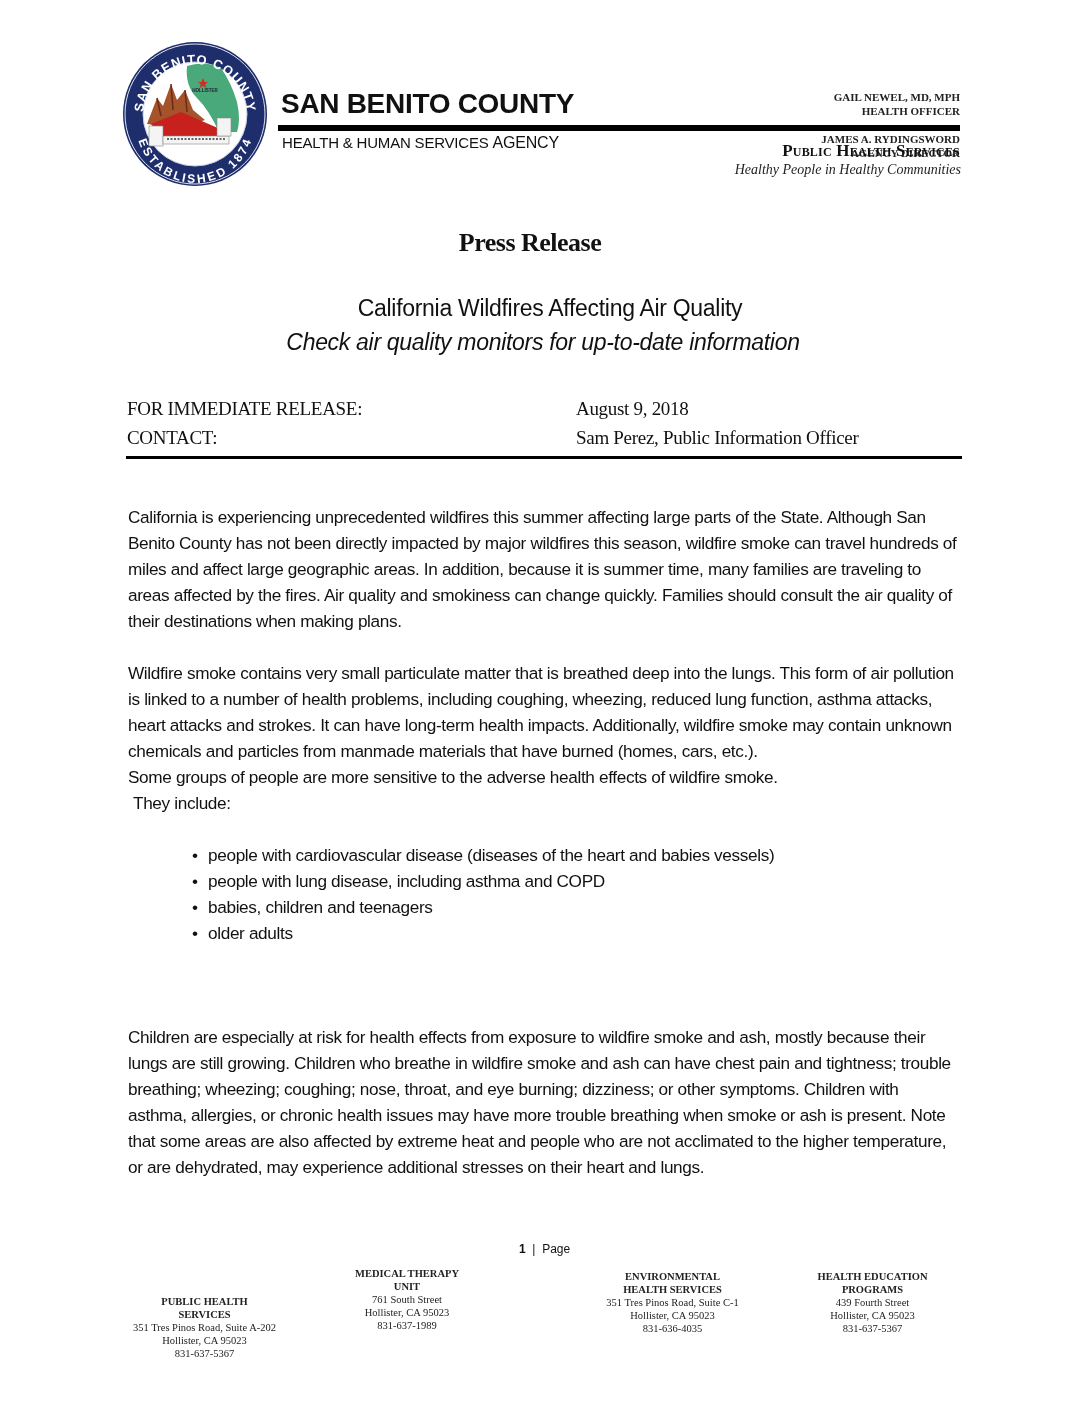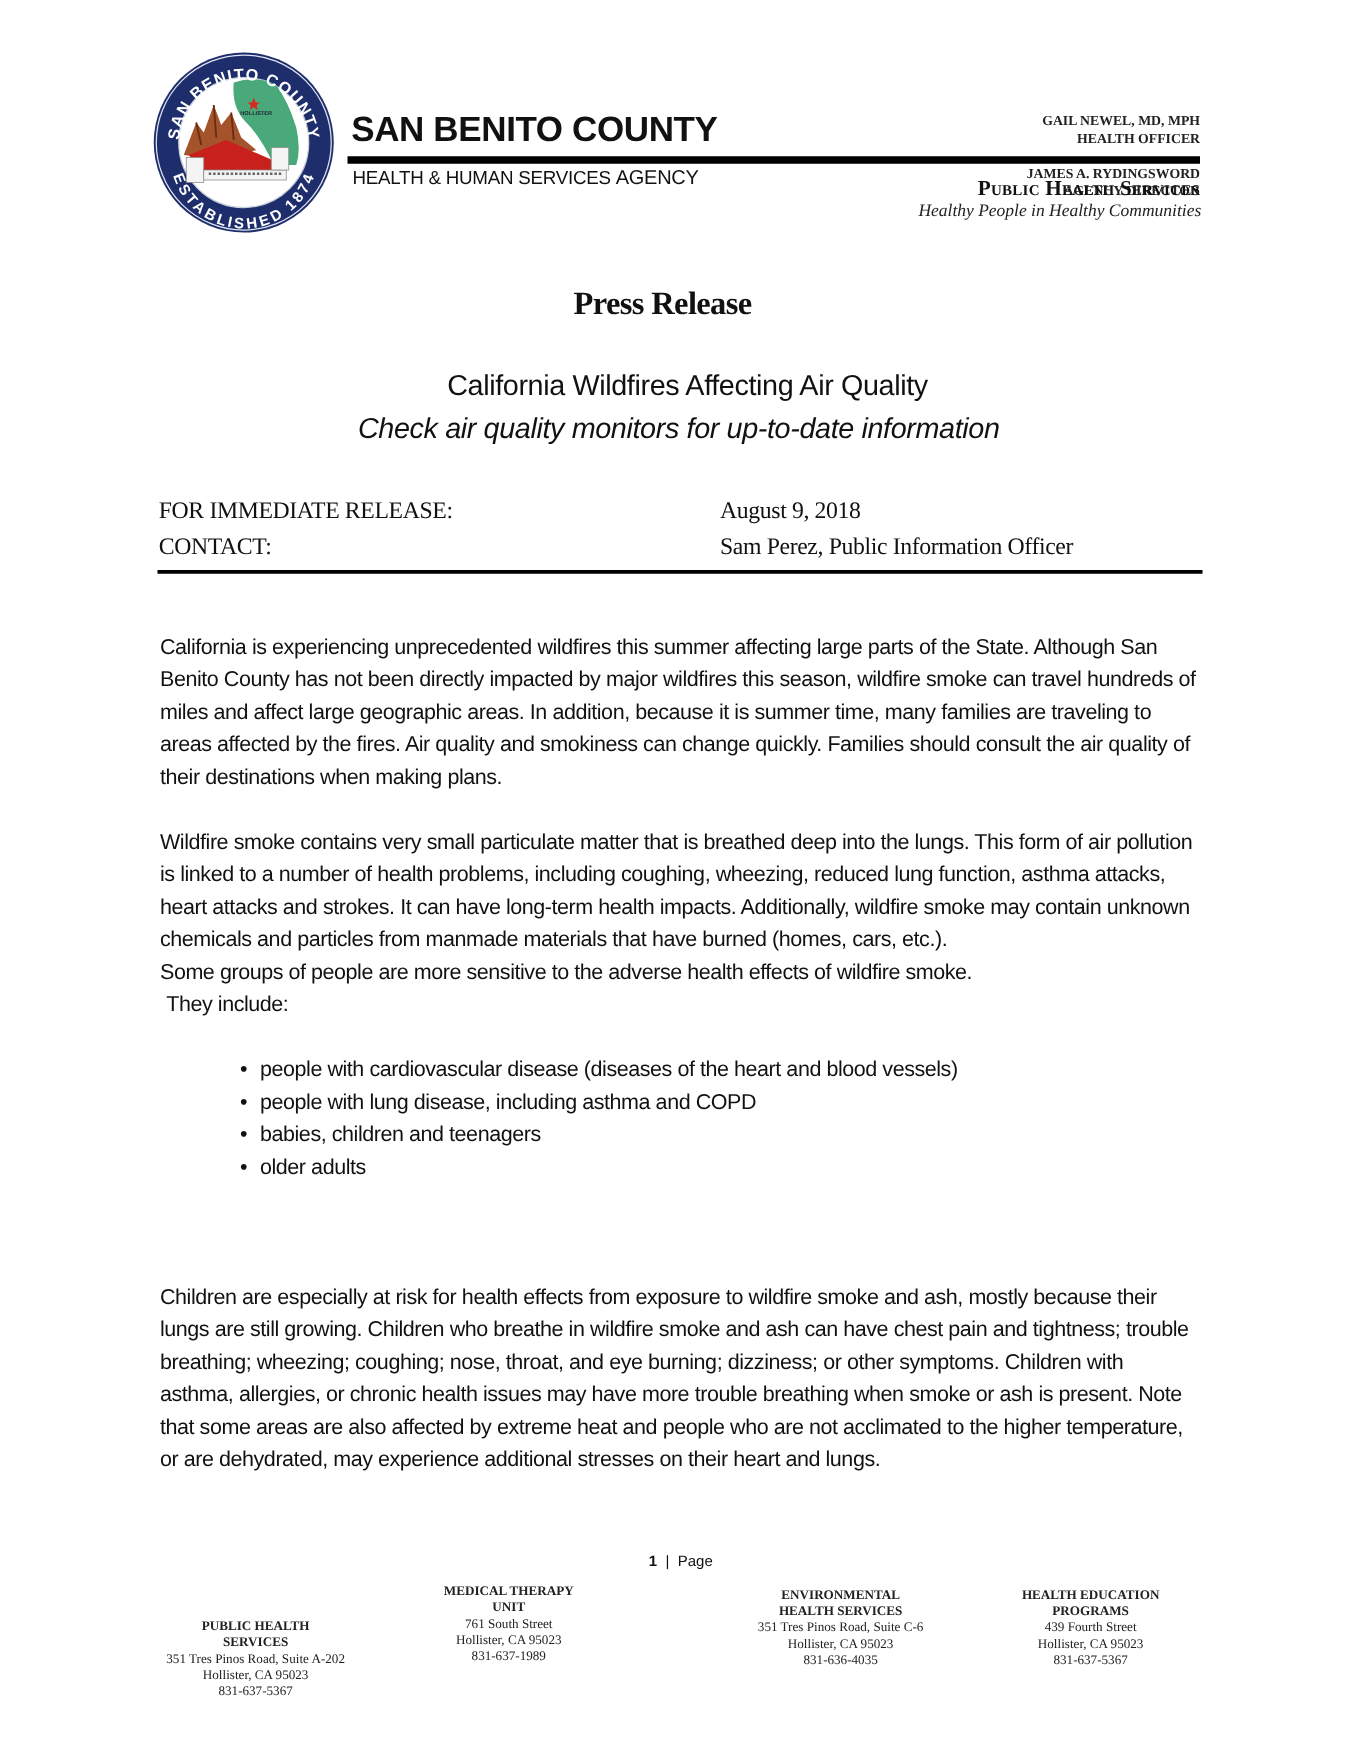--- a/index.html
+++ b/index.html
@@ -116,21 +116,21 @@
 <div id="contact-value" class="abs meta-value">Sam Perez, Public Information Officer</div>
 <div id="meta-rule" class="abs"></div>
 
 <div id="para-1" class="abs body-text">California is experiencing unprecedented wildfires this summer affecting large parts of the State. Although San Benito County has not been directly impacted by major wildfires this season, wildfire smoke can travel hundreds of miles and affect large geographic areas. In addition, because it is summer time, many families are traveling to areas affected by the fires. Air quality and smokiness can change quickly. Families should consult the air quality of their destinations when making plans.</div>
 <div id="para-2" class="abs body-text">
   <div>Wildfire smoke contains very small particulate matter that is breathed deep into the lungs. This form of air pollution is linked to a number of health problems, including coughing, wheezing, reduced lung function, asthma attacks, heart attacks and strokes. It can have long-term health impacts. Additionally, wildfire smoke may contain unknown chemicals and particles from manmade materials that have burned (homes, cars, etc.).</div>
   <div>Some groups of people are more sensitive to the adverse health effects of wildfire smoke.</div>
   <div style="padding-left:5px">They include:</div>
 </div>
 <ul id="bullet-list" class="abs">
-  <li>people with cardiovascular disease (diseases of the heart and blood vessels)</li>
+  <li>people with cardiovascular disease (diseases of the heart and babies vessels)</li>
   <li>people with lung disease, including asthma and COPD</li>
   <li>babies, children and teenagers</li>
   <li>older adults</li>
 </ul>
 <div id="para-3" class="abs body-text">Children are especially at risk for health effects from exposure to wildfire smoke and ash, mostly because their lungs are still growing. Children who breathe in wildfire smoke and ash can have chest pain and tightness; trouble breathing; wheezing; coughing; nose, throat, and eye burning; dizziness; or other symptoms. Children with asthma, allergies, or chronic health issues may have more trouble breathing when smoke or ash is present. Note that some areas are also affected by extreme heat and people who are not acclimated to the higher temperature, or are dehydrated, may experience additional stresses on their heart and lungs.</div>
 
 <div id="page-number" class="abs">
   <b>1</b>
   <span>&nbsp;|&nbsp;</span>
   <span>Page</span>
@@ -146,21 +146,21 @@
 <div id="footer-2" class="abs footer-col">
   <div class="fc-title">MEDICAL THERAPY</div>
   <div class="fc-title">UNIT</div>
   <div>761 South Street</div>
   <div>Hollister, CA  95023</div>
   <div>831-637-1989</div>
 </div>
 <div id="footer-3" class="abs footer-col">
   <div class="fc-title">ENVIRONMENTAL</div>
   <div class="fc-title">HEALTH SERVICES</div>
-  <div>351 Tres Pinos Road, Suite C-6</div>
+  <div>351 Tres Pinos Road, Suite C-1</div>
   <div>Hollister, CA  95023</div>
   <div>831-636-4035</div>
 </div>
 <div id="footer-4" class="abs footer-col">
   <div class="fc-title">HEALTH EDUCATION</div>
   <div class="fc-title">PROGRAMS</div>
   <div>439 Fourth Street</div>
   <div>Hollister, CA  95023</div>
   <div>831-637-5367</div>
 </div>

